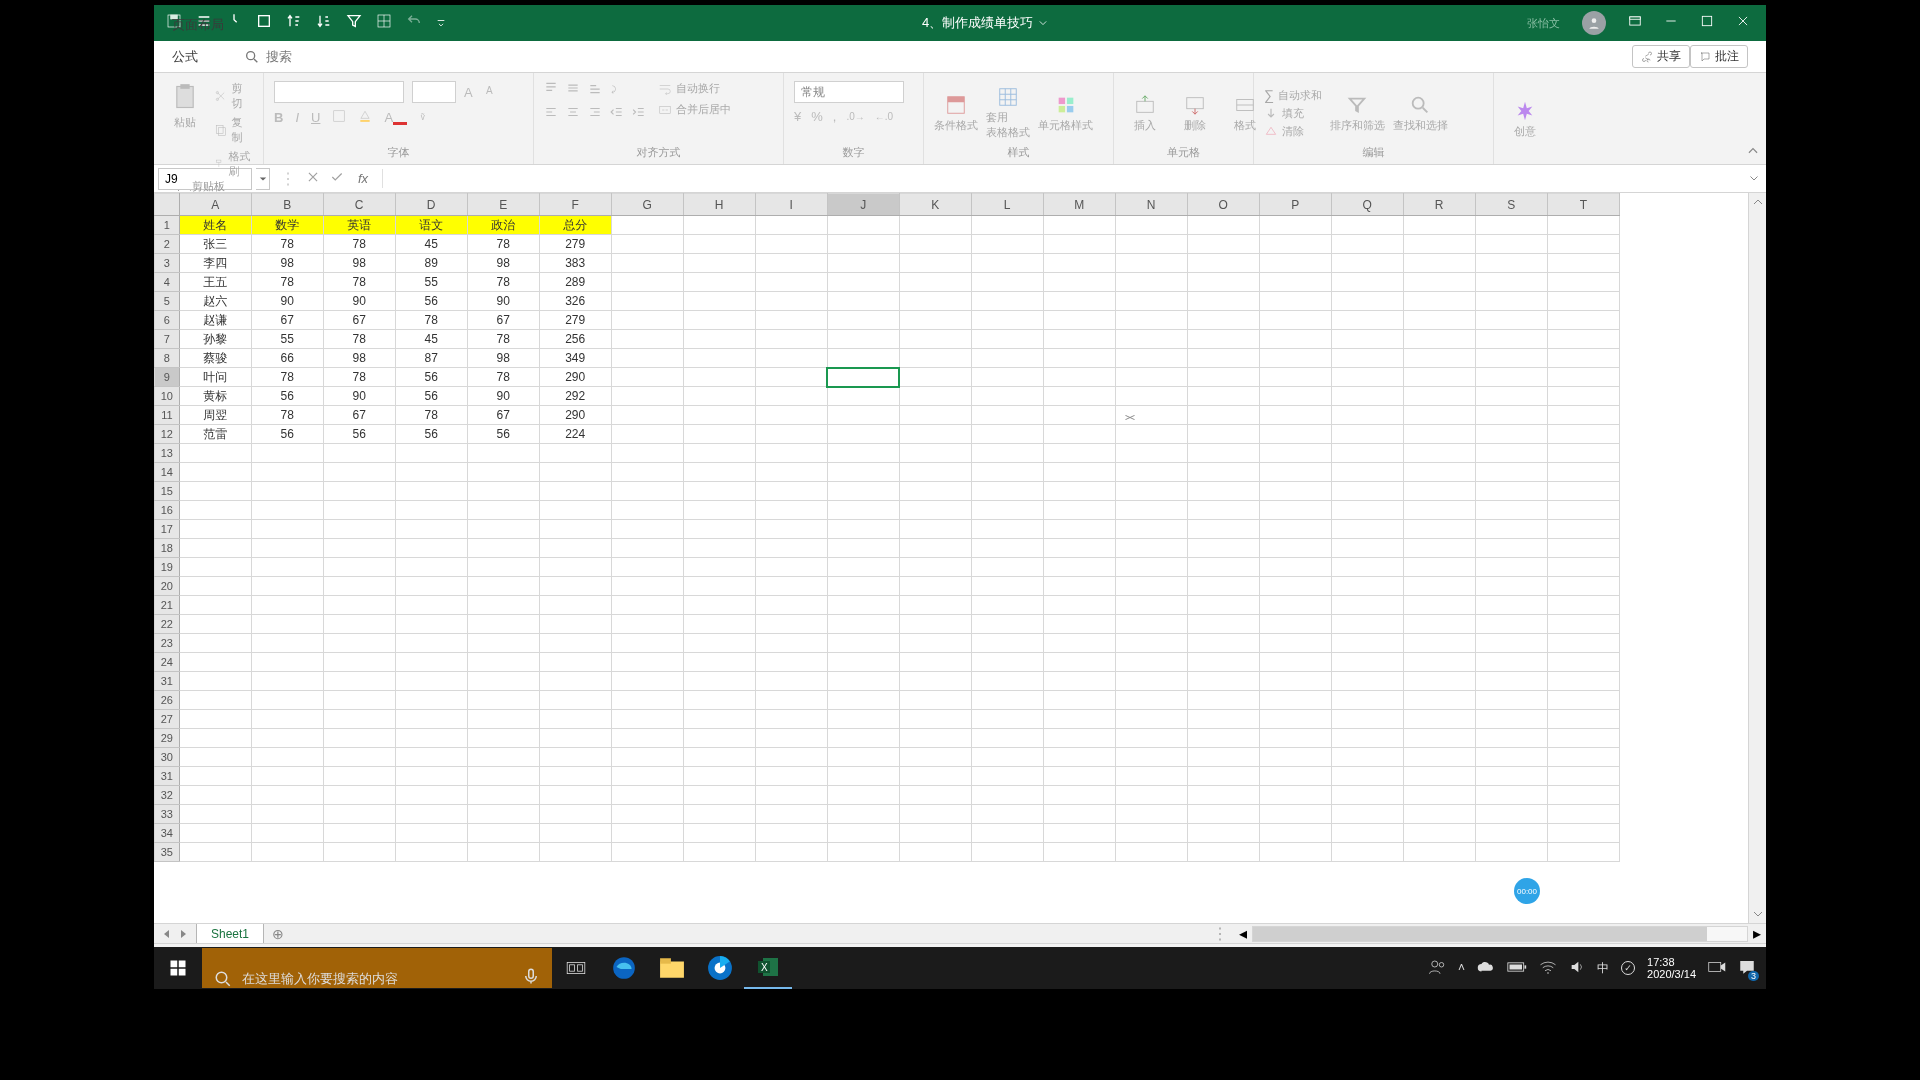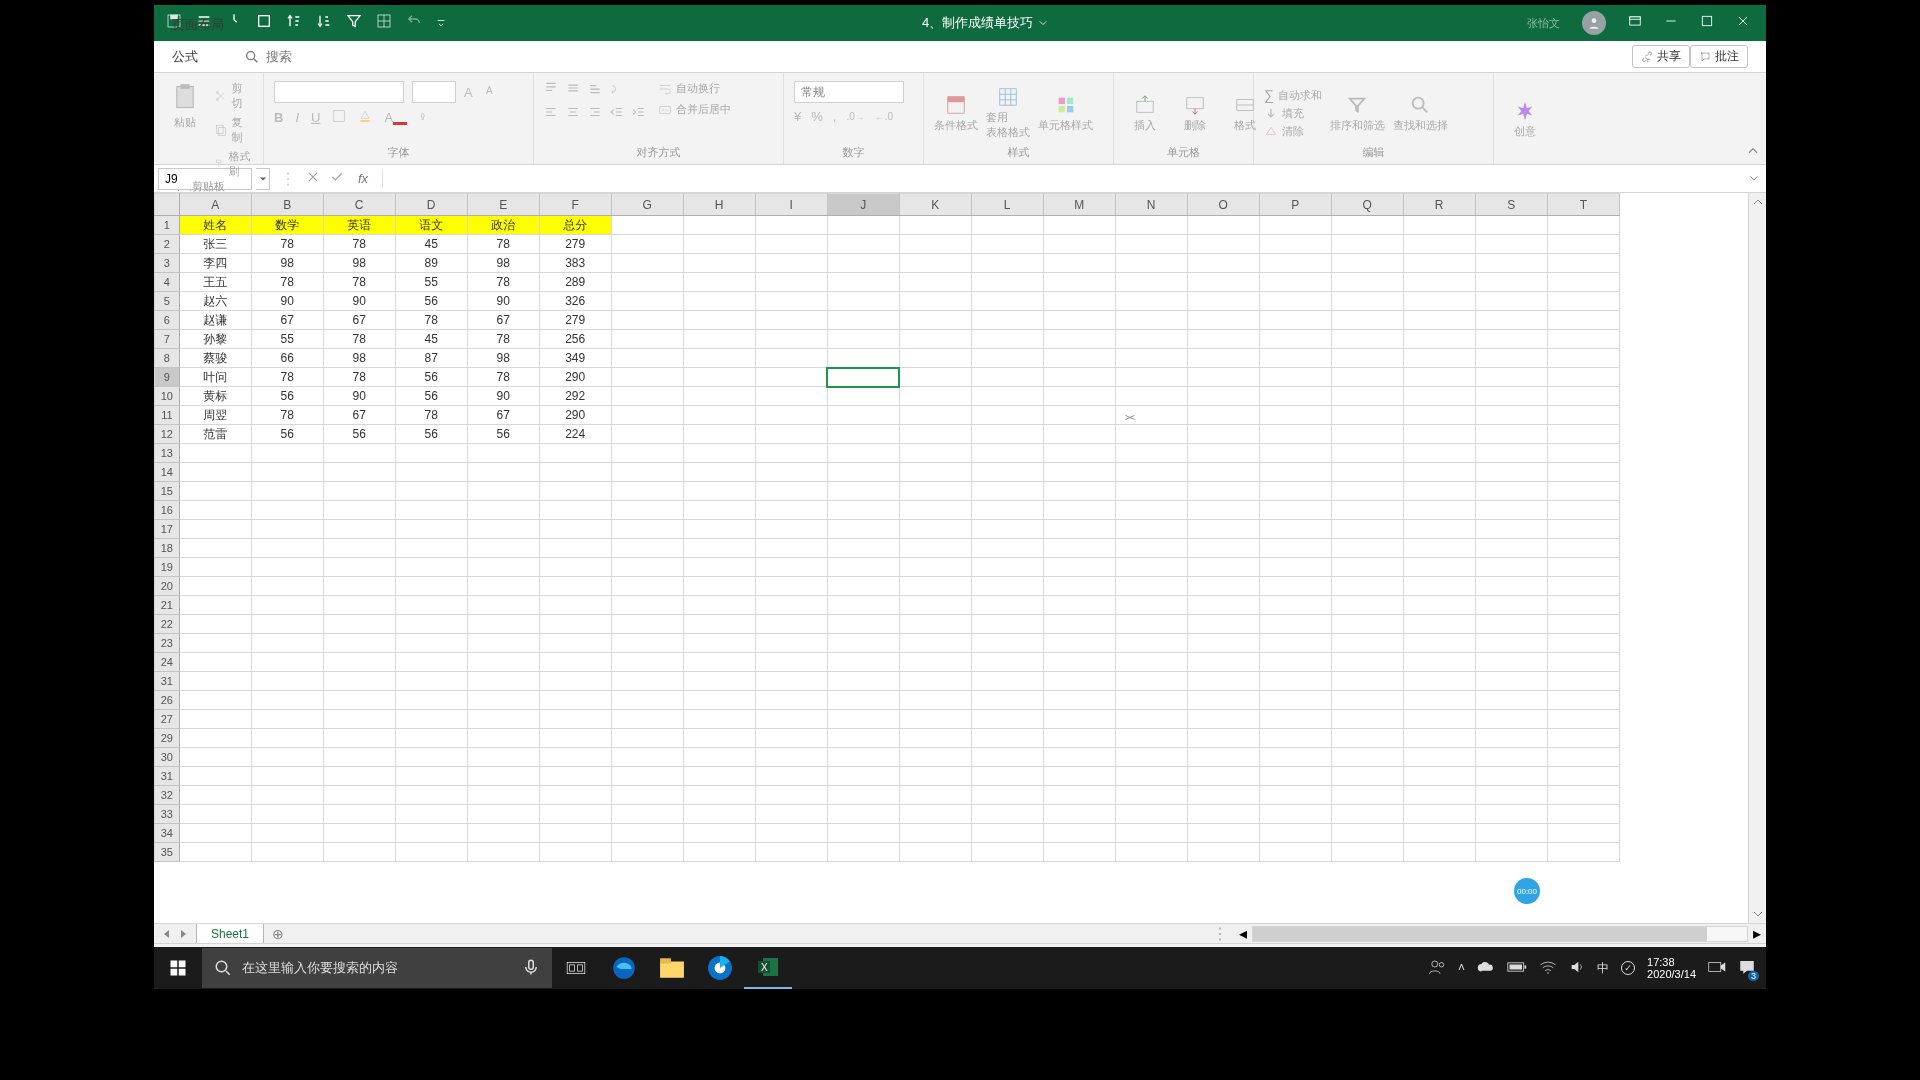--- a/index.html
+++ b/index.html
@@ -74,21 +74,21 @@
 
 .statusbar{height:22px;border-top:1px solid #d5d5d5;background:#f3f3f3;display:flex;align-items:center;justify-content:flex-end;gap:10px;padding:0 10px;font-size:11px;color:#666}
 .viewset{display:flex;gap:4px}
 .viewset .v{width:22px;height:16px;border:1px solid #c7c7c7;background:#fff;display:flex;align-items:center;justify-content:center}
 .zoom{display:flex;align-items:center;gap:6px}
 .zoom .slider{width:100px;height:4px;background:#c7c7c7;position:relative}
 .zoom .slider::after{content:"";position:absolute;left:48%;top:-4px;width:8px;height:12px;background:#888;border-radius:2px}
 
 .taskbar{position:absolute;left:154px;bottom:91px;width:1612px;height:42px;background:#1b1b1b;display:flex;align-items:center;color:#fff}
 .tb-start{width:48px;height:42px;display:flex;align-items:center;justify-content:center}
-.tb-search{display:flex;align-items:center;background:#404040;height:40px;flex:0 0 350px;gap:10px;padding:0 12px}
+.tb-search{display:flex;align-items:flex-end;background:#a16207;height:40px;flex:0 0 350px;gap:10px;padding:0 12px}
 .tb-search svg{width:18px;height:18px;stroke:#ddd;fill:none;stroke-width:2}
 .tb-search span{color:#ddd;font-size:13px}
 .tb-icn{width:48px;height:42px;display:flex;align-items:center;justify-content:center}
 .tb-tray{margin-left:auto;display:flex;align-items:center;gap:12px;padding:0 10px;font-size:12px}
 .tb-time{display:flex;flex-direction:column;align-items:flex-start;font-size:11px;line-height:1.1}
 
 .rec-ind{position:absolute;right:380px;top:878px;width:26px;height:26px;border-radius:50%;background:#2fa4e7;display:flex;align-items:center;justify-content:center;color:#fff;font-size:8px}
 .cursor-ghost{position:absolute;left:1125px;top:417px;width:14px;height:7px;pointer-events:none}
 .cursor-ghost::before,.cursor-ghost::after{content:"";position:absolute;width:10px;height:1px;background:#888}
 .cursor-ghost::before{transform:rotate(25deg)}

